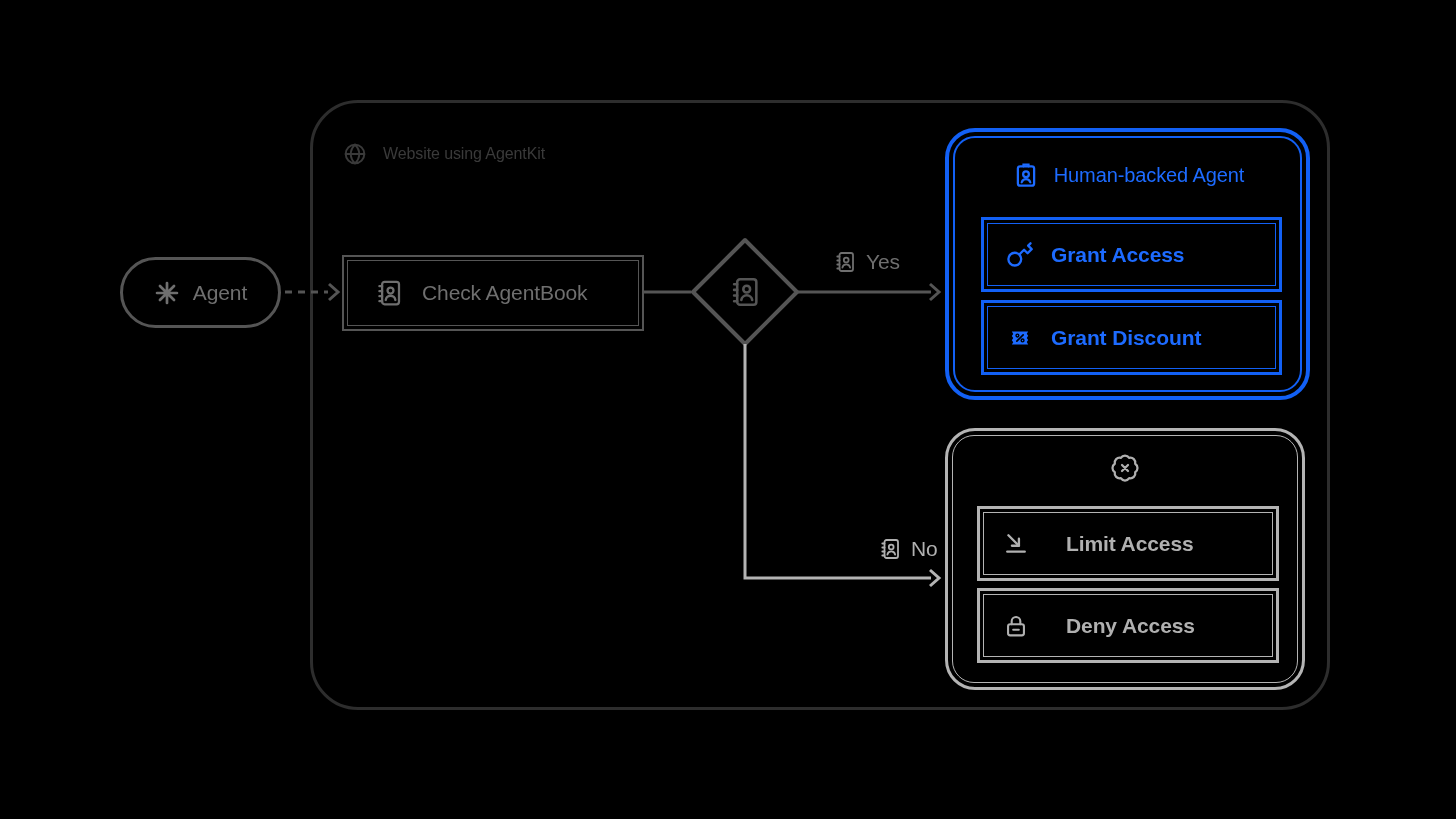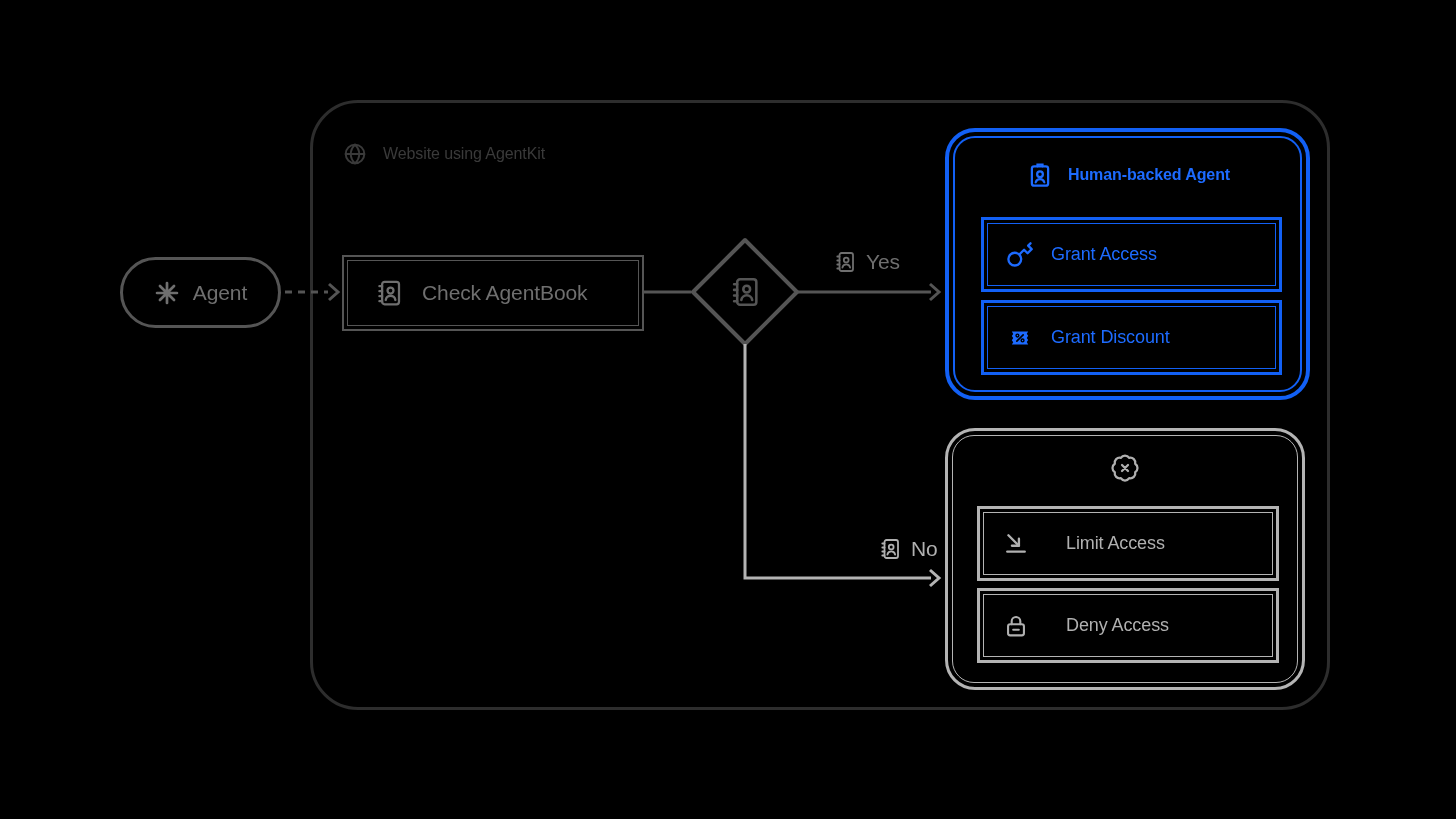--- a/index.html
+++ b/index.html
@@ -33,24 +33,24 @@
   .edge-label{position:absolute;display:flex;align-items:center;gap:9px;font-size:21px;z-index:3;}
   .edge-label.yes{left:833px;top:250px;color:var(--gray-mid-text);}
   .edge-label.no{left:878px;top:537px;color:var(--gray-light-text);align-items:flex-end;}
   .panel{position:absolute;z-index:3;}
   .panel::before{content:"";position:absolute;pointer-events:none;}
   .panel.blue{left:945px;top:128px;width:365px;height:272px;border:4px solid var(--blue-border);border-radius:30px;}
   .panel.blue::before{inset:4px;border:2px solid var(--blue-border);border-radius:22px;}
   .panel.gray{left:945px;top:428px;width:360px;height:262px;border:3.5px solid var(--gray-light);border-radius:30px;}
   .panel.gray::before{inset:4px;border:1.5px solid var(--gray-light);border-radius:22px;}
   .panel-heading{position:absolute;left:0;right:0;display:flex;justify-content:center;align-items:center;gap:13px;
-    font-size:16px;font-weight:700;}
+    font-size:20px;font-weight:400;}
   .panel.blue .panel-heading{top:28px;color:var(--blue-text);}
   .panel.gray .panel-heading{top:22px;color:var(--gray-light-text);}
-  .item{position:absolute;display:flex;align-items:center;padding-left:22px;gap:17px;font-size:18px;font-weight:400;}
+  .item{position:absolute;display:flex;align-items:center;padding-left:22px;gap:17px;font-size:21px;font-weight:700;}
   .item::before{content:"";position:absolute;inset:3px;border:1px solid;pointer-events:none;}
   .panel.blue .item{left:32px;width:301px;height:75px;border:3px solid var(--blue-border);color:var(--blue-text);}
   .panel.blue .item::before{border-color:var(--blue-border);}
   .panel.gray .item{left:29px;width:302px;height:75px;border:3px solid var(--gray-light);color:var(--gray-light-text);gap:36px;}
   .panel.gray .item::before{border-color:var(--gray-light);}
   .item.pos-0{top:85px;}
   .item.pos-1{top:168px;}
   .panel.gray .item.pos-0{top:75px;}
   .panel.gray .item.pos-1{top:157px;}
   .icon{display:inline-flex;flex:none;}

